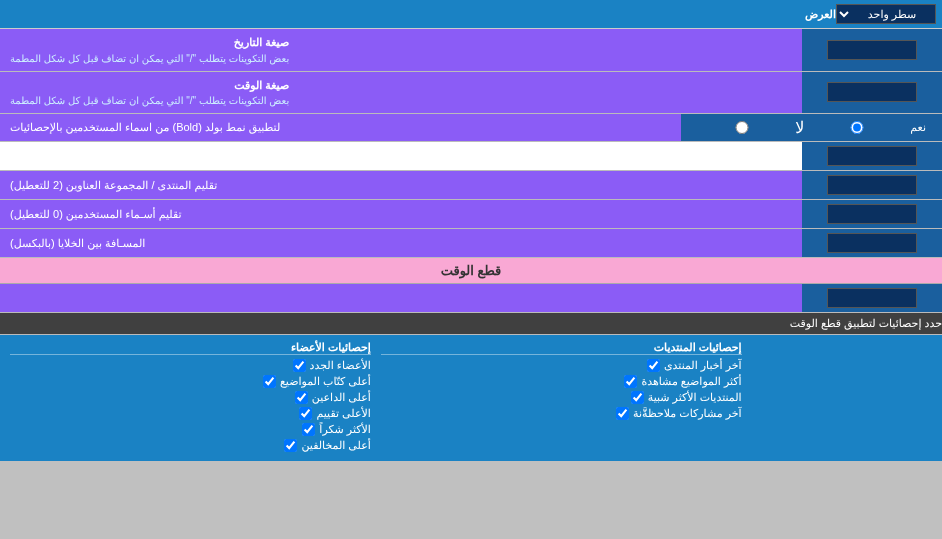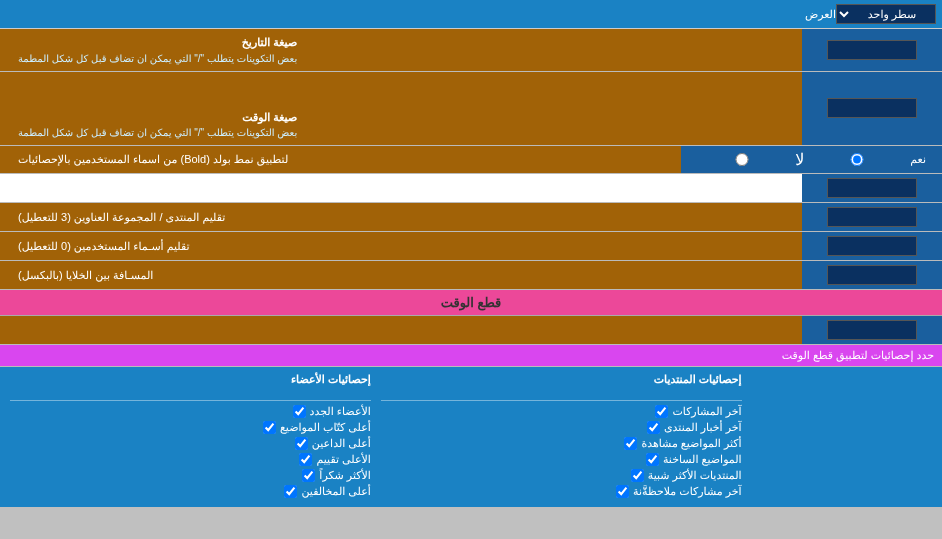--- a/index.html
+++ b/index.html
@@ -10,21 +10,21 @@
       direction: rtl;
       width: 942px;
     }
 
     .main-container {
       width: 942px;
       background: #fff;
     }
 
     .section-header {
-      background: #ec4899;
+      background: #f9a8d4;
       color: #333;
       text-align: center;
       padding: 5px 8px;
       font-weight: bold;
       font-size: 13px;
       border-bottom: 1px solid #aaa;
     }
 
     .radio-group {
       display: flex;
@@ -45,46 +45,47 @@
       border-bottom: 1px solid #ccc;
       padding: 4px 6px;
       justify-content: space-between;
     }
 
     .top-row-label {
       color: #fff;
       flex: 1;
       text-align: right;
       font-size: 11px;
+      font-weight: bold;
     }
 
     .select-box {
       background: #0a3060;
       color: #fff;
       border: 1px solid #555;
       padding: 2px 6px;
       font-size: 11px;
       min-width: 100px;
       text-align: center;
     }
 
     .row-two-cell {
       display: flex;
       width: 100%;
       border-bottom: 1px solid #bbb;
     }
 
     .right-label {
-      background: #a16207;
+      background: #8b5cf6;
       color: #fff;
       flex: 1;
       display: flex;
       align-items: center;
       justify-content: flex-end;
-      padding: 5px 18px;
+      padding: 5px 10px;
       font-size: 11px;
       line-height: 1.5;
       text-align: right;
     }
 
     .left-input {
       background: #1a5f9e;
       display: flex;
       align-items: center;
       justify-content: center;
@@ -97,23 +98,23 @@
       color: #fff;
       border: 1px solid #555;
       padding: 2px 6px;
       font-size: 12px;
       text-align: center;
       width: 90px;
       outline: none;
     }
 
     .limit-row {
-      background: #d946ef;
-      color: #fff;
-      padding: 4px 8px;
+      background: #404040;
+      color: #fff;
+      padding: 4px 0;
       font-size: 11px;
       text-align: right;
       border-bottom: 1px solid #bbb;
     }
 
     .checkboxes-area {
       background: #1a82c4;
       padding: 6px 10px;
     }
 
@@ -126,21 +127,21 @@
       flex: 1;
     }
 
     .col-header {
       color: #fff;
       font-weight: bold;
       text-align: right;
       font-size: 11px;
       margin-bottom: 4px;
       border-bottom: 1px solid rgba(255,255,255,0.4);
-      padding-bottom: 14px;
+      padding-bottom: 0;
     }
 
     .cb-item {
       display: flex;
       align-items: center;
       gap: 4px;
       margin-bottom: 3px;
       direction: rtl;
     }
 
@@ -172,21 +173,21 @@
       </div>
     </div>
   </div>
 
   <div class="row-two-cell">
     <div class="left-input">
       <input type="text" style="">
     </div>
     <div class="right-label">
       <div>
-        <div style="font-weight:bold;margin-top:32px;">صيغة الوقت</div>
+        <div style="font-weight:bold;">صيغة الوقت</div>
         <div style="font-size:10px; color:#cef;">بعض التكوينات يتطلب "/" التي يمكن ان تضاف قبل كل شكل المطمة</div>
       </div>
     </div>
   </div>
 
   <div class="row-two-cell">
     <div class="left-input" style="min-width:180px; gap:10px; justify-content:center;">
       <div class="radio-group">
         <label style="color:#fff; font-size:11px;">نعم</label>
         <input type="radio" name="bold" value="yes" checked="" style="">
@@ -200,21 +201,21 @@
   <div class="row-two-cell">
     <div class="left-input">
       <input type="text" style="">
     </div>
   </div>
 
   <div class="row-two-cell">
     <div class="left-input">
       <input type="text" style="">
     </div>
-    <div class="right-label">تقليم المنتدى / المجموعة العناوين (3 للتعطيل)</div>
+    <div class="right-label">تقليم المنتدى / المجموعة العناوين (2 للتعطيل)</div>
   </div>
 
   <div class="row-two-cell">
     <div class="left-input">
       <input type="text" style="">
     </div>
     <div class="right-label">تقليم أسـماء المستخدمين (0 للتعطيل)</div>
   </div>
 
   <div class="row-two-cell">
@@ -242,33 +243,25 @@
 
   <div class="checkboxes-area">
     <div class="checkboxes-grid">
 
       <div class="checkbox-column" style="flex:0.5; min-width:80px;">
       </div>
 
       <div class="checkbox-column">
         <div class="col-header">إحصائيات المنتديات</div>
         <div class="cb-item">
-          <label>آخر المشاركات</label>
-          <input type="checkbox" checked="" style="">
-        </div>
-        <div class="cb-item">
           <label>آخر أخبار المنتدى</label>
           <input type="checkbox" checked="" style="">
         </div>
         <div class="cb-item">
           <label>أكثر المواضيع مشاهدة</label>
-          <input type="checkbox" checked="" style="">
-        </div>
-        <div class="cb-item">
-          <label>المواضيع الساخنة</label>
           <input type="checkbox" checked="" style="">
         </div>
         <div class="cb-item">
           <label>المنتديات الأكثر شبية</label>
           <input type="checkbox" checked="" style="">
         </div>
         <div class="cb-item">
           <label>آخر مشاركات ملاحظةَّنة</label>
           <input type="checkbox" checked="" style="">
         </div>

